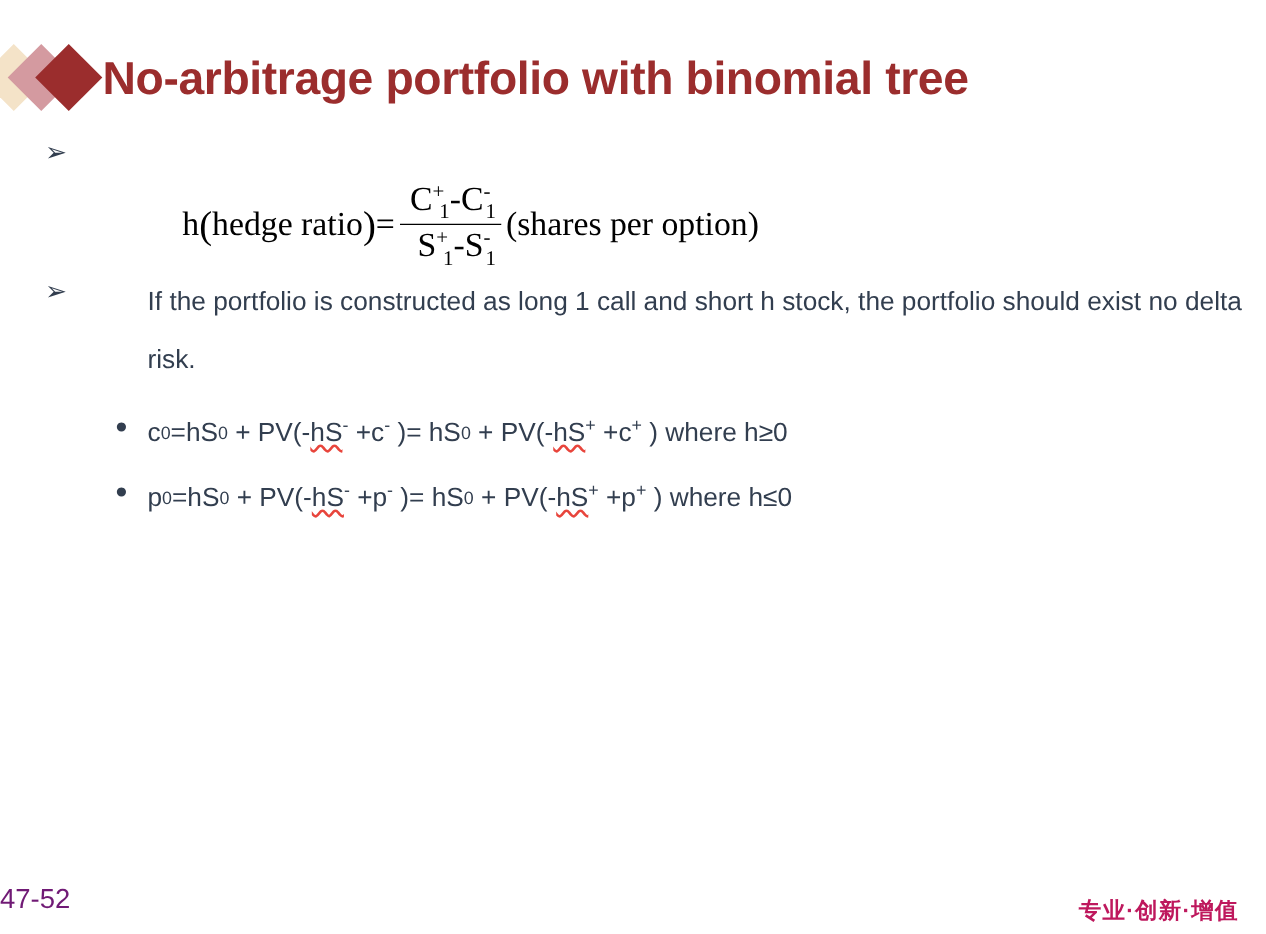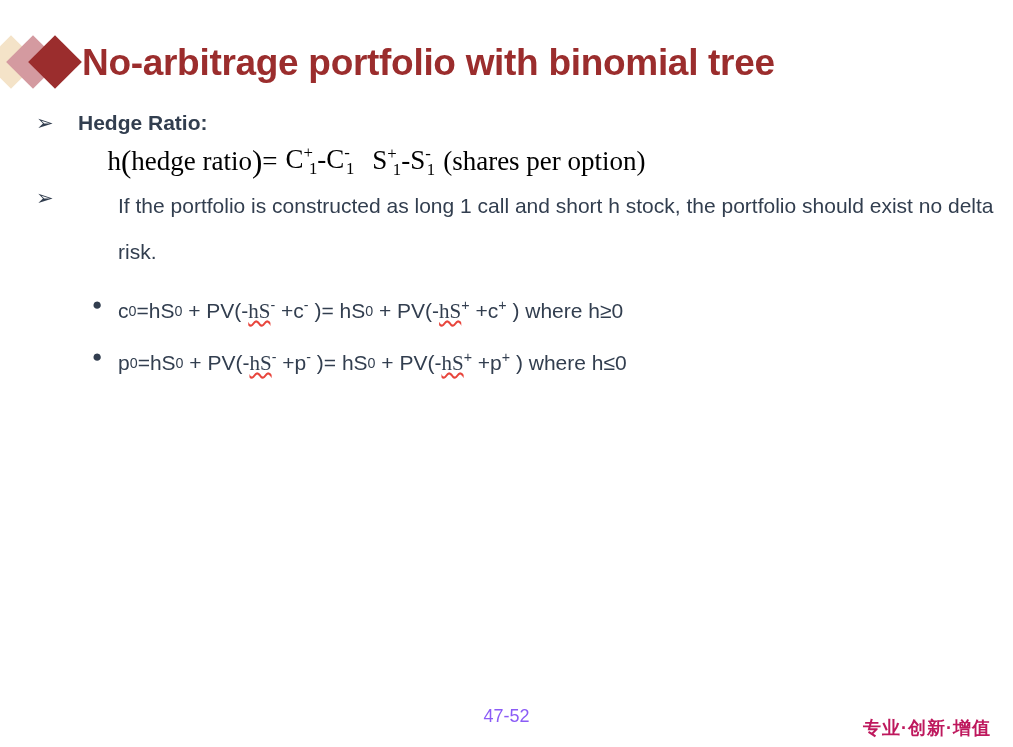--- a/index.html
+++ b/index.html
@@ -99,21 +99,21 @@
     display: inline-flex;
     align-items: center;
     white-space: nowrap;
   }
   .paren-big {
     font-size: 31px;
     line-height: 0.9;
   }
   .frac {
     display: inline-flex;
-    flex-direction: row;
+    flex-direction: column;
     align-items: flex-end;
     margin: 0 4px;
     vertical-align: middle;
   }
   .frac .num {
     padding: 0 4px 1px 4px;
     line-height: 1.05;
   }
   .frac .bar {
     width: 100%;
@@ -150,32 +150,31 @@
     color: #323E4F;
     white-space: nowrap;
   }
   .lvl2-text sub { font-size: 0.68em; vertical-align: bottom; }
   .lvl2-text sup { font-size: 0.68em; vertical-align: super; }
 
   .spell {
     text-decoration: underline wavy #E8453C;
     text-decoration-skip-ink: none;
     text-underline-offset: 2px;
-    font-family: Liberation Serif, serif;
   }
 
   
   .page-num {
     position: absolute;
     left: 0;
     right: 0;
     top: 706px;
-    text-align: center;
-    font-size: 18px;
-    color: #8b5cf6;
+    text-align: left;
+    font-size: 22px;
+    color: #701a75;
   }
   .slogan {
     position: absolute;
     right: 22px;
     top: 716px;
     font-size: 18px;
     font-weight: bold;
     color: #be185d;
     letter-spacing: 1px;
     white-space: nowrap;
@@ -190,21 +189,20 @@
     <span class="dia dia-2"></span>
     <span class="dia dia-3"></span>
   </div>
   <div class="slide-title">No-arbitrage portfolio with binomial tree</div>
 </div>
 
 <div class="body-area">
 
   <div class="lvl1">
     <span class="marker">➢</span>
-    <span class="lvl1-text bold">Hedge Ratio:</span>
   </div>
 
   <div class="formula-wrap">
     <span class="formula">
       <span>h</span>
       <span class="paren-big">(</span>
       <span>hedge ratio</span>
       <span class="paren-big">)</span>
       <span>=</span>
       <span class="frac">

